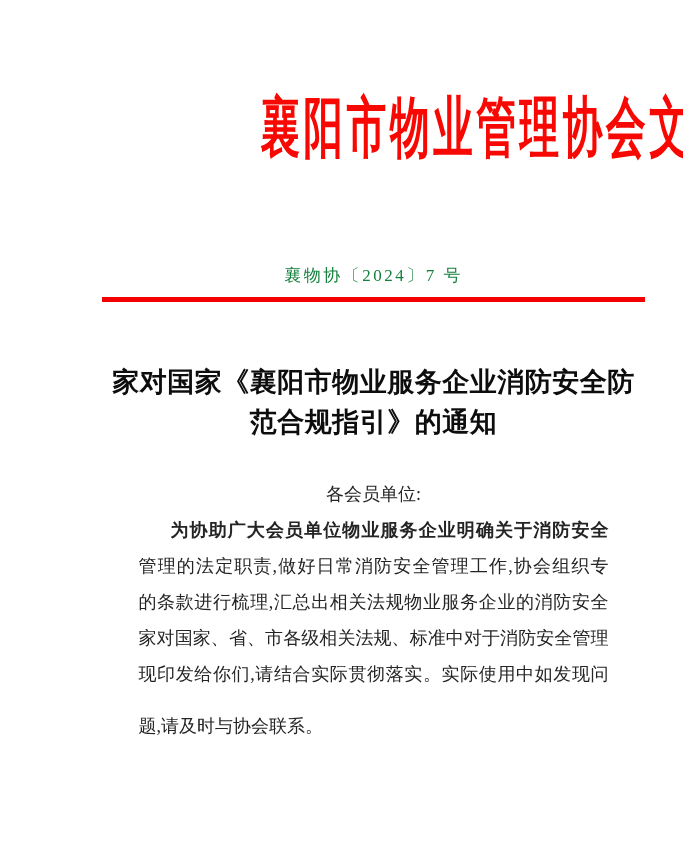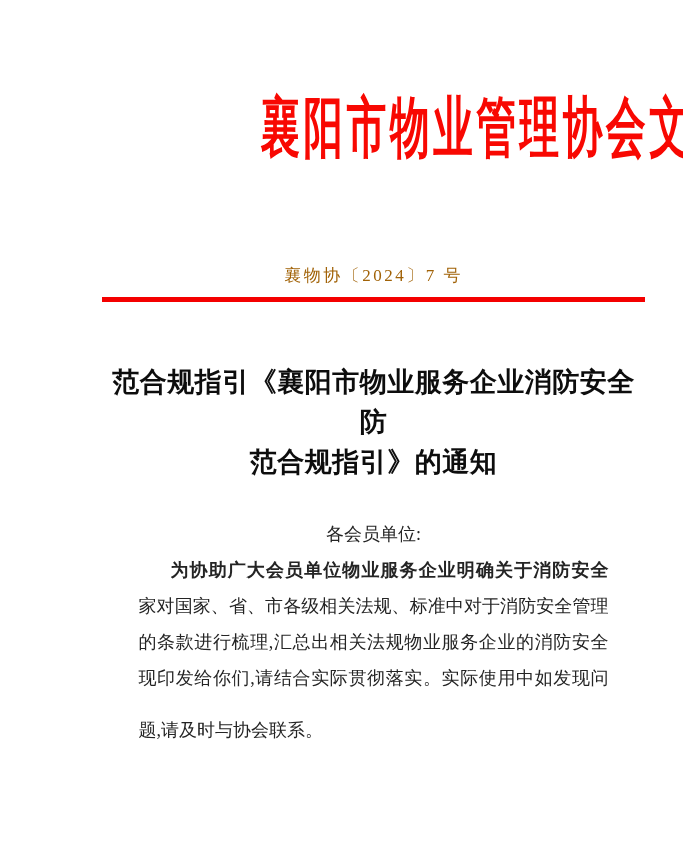--- a/index.html
+++ b/index.html
@@ -39,21 +39,21 @@
     white-space: nowrap;
   }
   
   .doc-number {
     margin-top: 96px;
     height: 24px;
     line-height: 24px;
     text-align: center;
     font-size: 17px;
     letter-spacing: 2.5px;
-    color: #a16207;
+    color: #15803d;
   }
   
   .red-rule {
     margin-top: 9px;
     height: 5px;
     width: 100%;
     background: var(--divider-red, #f40000);
   }
   
   .doc-title {
@@ -104,27 +104,28 @@
 
     <div class="org-title-wrap">
       <span class="org-title">襄阳市物业管理协会文件</span>
     </div>
 
     <div class="doc-number">襄物协〔2024〕7 号</div>
 
     <div class="red-rule"></div>
 
     <div class="doc-title">
-      <div>范合规指引《襄阳市物业服务企业消防安全防</div>
+      <div>家对国家《襄阳市物业服务企业消防安全防</div>
       <div>范合规指引》的通知</div>
     </div>
 
     <div class="body-text">
       <div class="salutation">各会员单位:</div>
       <div class="para-line indent">为协助广大会员单位物业服务企业明确关于消防安全</div>
+      <div class="para-line">管理的法定职责,做好日常消防安全管理工作,协会组织专</div>
+      <div class="para-line">的条款进行梳理,汇总出相关法规物业服务企业的消防安全</div>
       <div class="para-line">家对国家、省、市各级相关法规、标准中对于消防安全管理</div>
-      <div class="para-line">的条款进行梳理,汇总出相关法规物业服务企业的消防安全</div>
       <div class="para-line">现印发给你们,请结合实际贯彻落实。实际使用中如发现问</div>
       <div class="para-line last">题,请及时与协会联系。</div>
     </div>
 
   </div>
 </div>
 
 </body></html>

